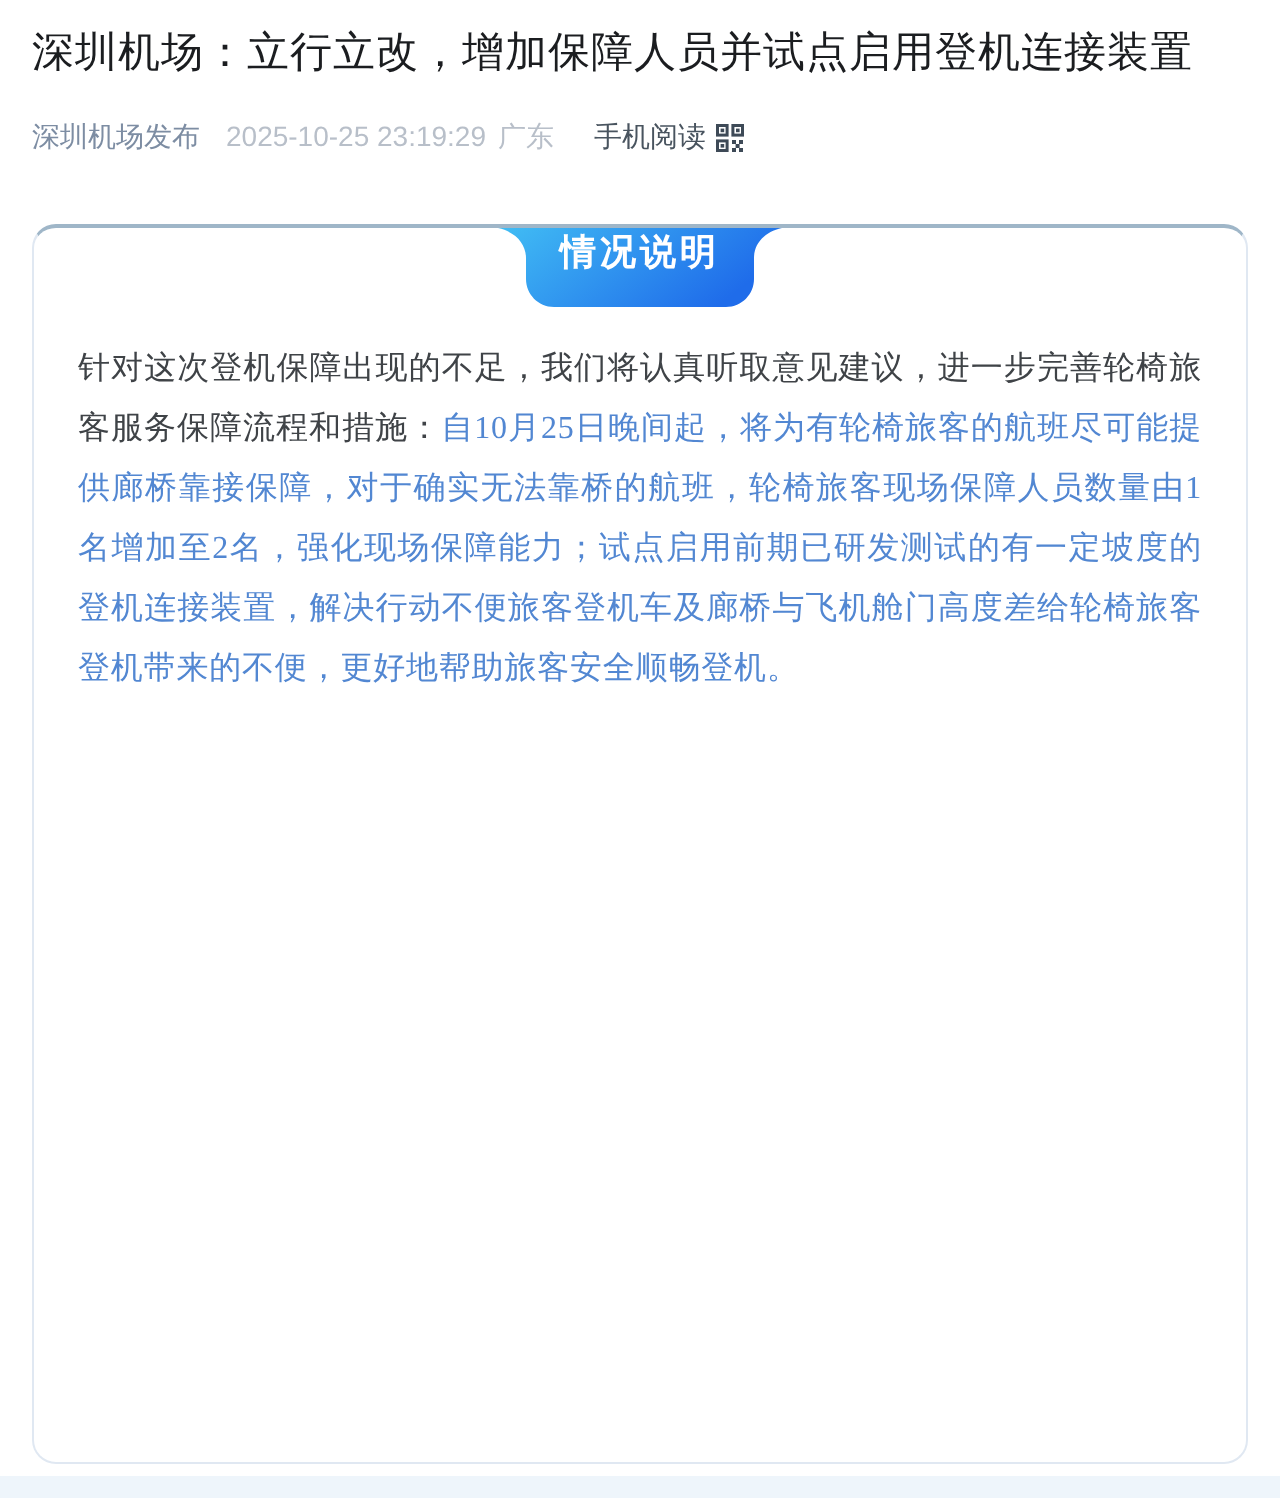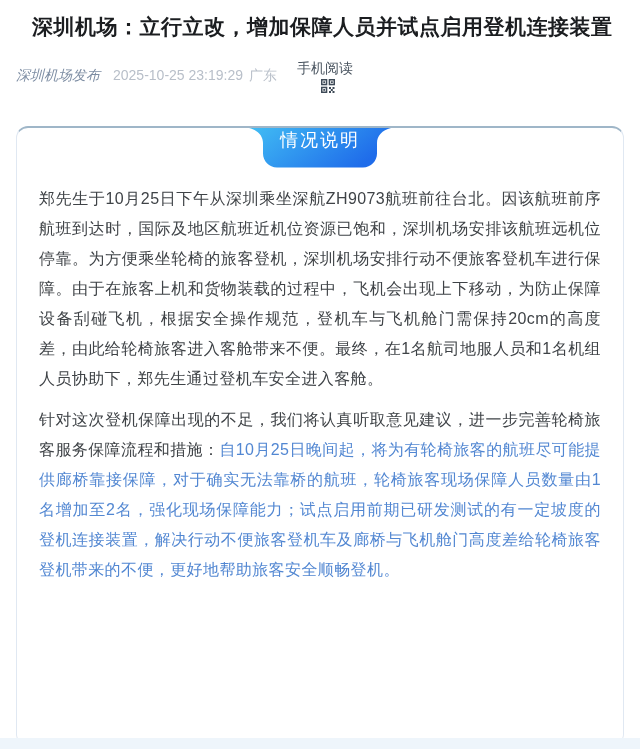--- a/index.html
+++ b/index.html
@@ -9,39 +9,38 @@
     height: 749px;
     background: #ffffff;
     font-family: "Liberation Sans", "DejaVu Sans", sans-serif;
     position: relative;
     overflow: hidden;
   }
   .page { padding: 12px 16px 0; }
 
   .article-title {
     font-size: 21px;
-    font-weight: 700;
+    font-weight: 400;
     color: #1b1d20;
     line-height: 1.4;
     letter-spacing: 0.5px;
-    margin-left: 16px;
   }
 
   .meta-row {
     margin-top: 17px;
     display: flex;
     align-items: center;
     font-size: 14px;
     line-height: 20px;
     white-space: nowrap;
   }
-  .meta-author { color: #7d8da3; margin-right: 13px; font-style: italic; }
+  .meta-author { color: #7d8da3; margin-right: 13px; }
   .meta-time { color: #b8bfc9; }
   .meta-region { color: #b8bfc9; margin-left: 6px; }
-  .meta-read { display: flex; align-items: center; margin-left: 20px; color: #49545f; cursor: pointer; flex-direction: column; }
+  .meta-read { display: flex; align-items: center; margin-left: 20px; color: #49545f; cursor: pointer; }
   .meta-read .qr { margin-left: 5px; display: inline-block; width: 14px; height: 14px; }
 
   .statement-card {
     position: relative;
     margin-top: 34px;
     border: 1px solid #e0e8f2;
     border-top: 2px solid #9fb6c8;
     border-radius: 12px;
     background: #ffffff;
     padding: 56px 22px 12px 22px;
@@ -59,34 +58,34 @@
   .badge svg { position: absolute; inset: 0; width: 100%; height: 100%; display: block; }
   .badge .badge-label {
     position: absolute;
     inset: 0;
     display: flex;
     align-items: center;
     justify-content: center;
     padding-bottom: 17px;
     color: #ffffff;
     font-size: 18px;
-    font-weight: 400;
+    font-weight: 700;
     letter-spacing: 2px;
   }
 
   .statement-card p {
     font-size: 16px;
     line-height: 30px;
     color: #3f4347;
     text-align: justify;
     letter-spacing: 0.4px;
     margin-bottom: 11px;
   }
   .statement-card p:last-child { margin-bottom: 0; }
-  .highlight-text { color: #5287d2; }
+  .highlight-text { color: #5287d2; font-family: Liberation Serif, serif; }
 
   .bottom-band {
     position: absolute;
     left: 0;
     bottom: 0;
     width: 640px;
     height: 11px;
     background: #eef5fb;
   }
 </style>
@@ -134,21 +133,20 @@
             <stop offset="0" stop-color="#41bdf4"></stop>
             <stop offset="1" stop-color="#1f6cea"></stop>
           </linearGradient>
         </defs>
         <path d="M0,0 H142 C133,2 128,8 128,15 V25.5 C128,33 122,39.5 114,39.5 H28 C20,39.5 14,33 14,25.5 V15 C14,8 9,2 0,0 Z" fill="url(#badgeGrad)"></path>
       </svg>
       <span class="badge-label">情况说明</span>
     </div>
 
 
-    <p>郑先生于10月25日下午从深圳乘坐深航ZH9073航班前往台北。因该航班前序航班到达时，国际及地区航班近机位资源已饱和，深圳机场安排该航班远机位停靠。为方便乘坐轮椅的旅客登机，深圳机场安排行动不便旅客登机车进行保障。由于在旅客上机和货物装载的过程中，飞机会出现上下移动，为防止保障设备刮碰飞机，根据安全操作规范，登机车与飞机舱门需保持20cm的高度差，由此给轮椅旅客进入客舱带来不便。最终，在1名航司地服人员和1名机组人员协助下，郑先生通过登机车安全进入客舱。</p>
 
     <p><span>针对这次登机保障出现的不足，我们将认真听取意见建议，进一步完善轮椅旅客服务保障流程和措施：</span><span class="highlight-text">自10月25日晚间起，将为有轮椅旅客的航班尽可能提供廊桥靠接保障，对于确实无法靠桥的航班，轮椅旅客现场保障人员数量由1名增加至2名，强化现场保障能力；试点启用前期已研发测试的有一定坡度的登机连接装置，解决行动不便旅客登机车及廊桥与飞机舱门高度差给轮椅旅客登机带来的不便，更好地帮助旅客安全顺畅登机。</span></p>
 
 
   </div>
 
 </div>
 
 <div class="bottom-band"></div>
 

